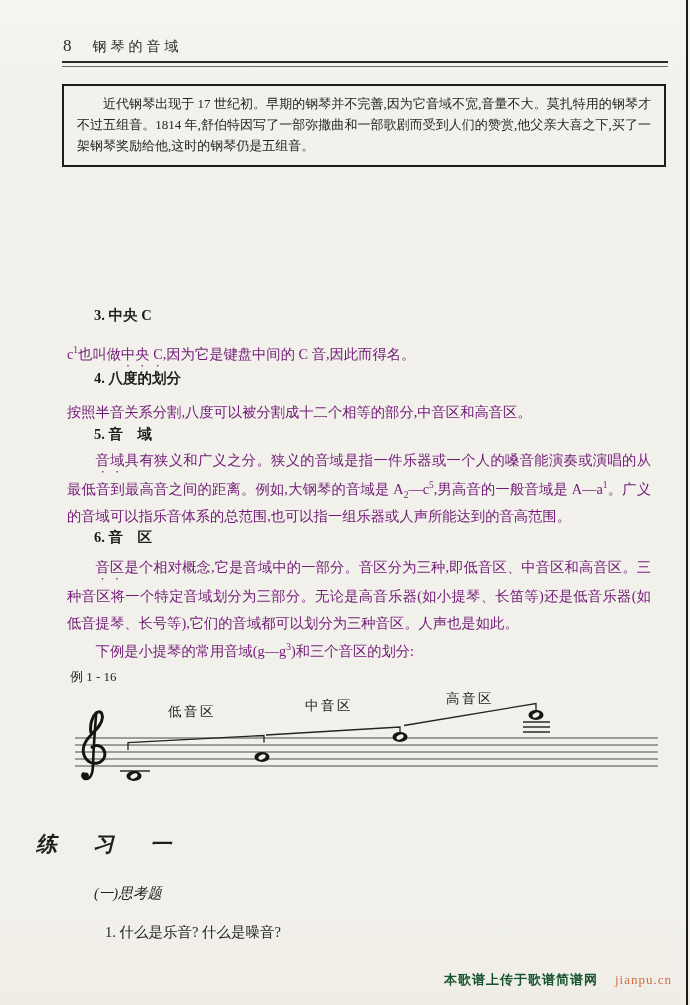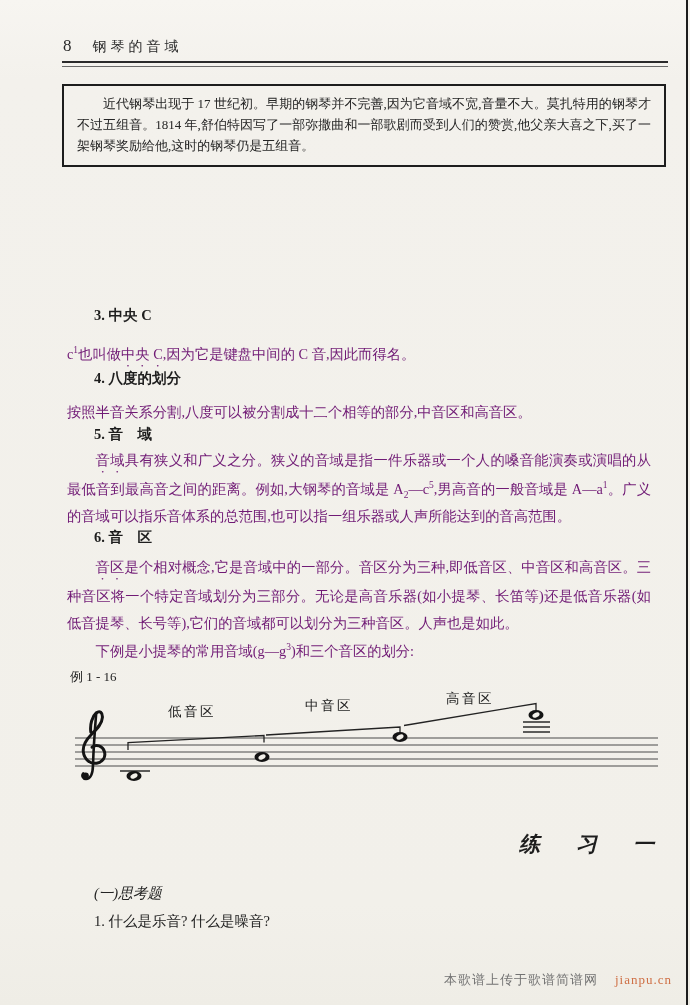--- a/index.html
+++ b/index.html
@@ -29,28 +29,28 @@
   .indent{text-indent:2em;}
   .emph{
     -webkit-text-emphasis:dot;text-emphasis:dot;
     -webkit-text-emphasis-position:under left;text-emphasis-position:under left;
   }
   sup{font-size:9.5px;vertical-align:super;line-height:0;}
   sub{font-size:9.5px;vertical-align:sub;line-height:0;}
   .example-label{position:absolute;left:62px;margin:8px;font-size:13px;color:#242424;}
   .staff-figure{position:absolute;left:62px;top:683px;}
   .exercise-title{position:absolute;left:0;top:830px;width:690px;box-sizing:border-box;
-    padding-left:36px;text-align:right;font-size:21px;font-weight:bold;font-style:italic;
+    padding-left:36px;text-align:left;font-size:21px;font-weight:bold;font-style:italic;
     letter-spacing:36px;color:#1d1d1d;}
   .think-label{position:absolute;left:62px;top:884px;padding-left:32px;margin:0;
     font-size:14.5px;font-style:italic;color:#242424;}
-  .question{position:absolute;left:62px;top:912px;padding-left:32px;margin:0;
+  .question{position:absolute;left:62px;top:912px;padding-left:32px;margin:11px;
     font-size:14.5px;color:#242424;}
   .watermark{position:absolute;right:18px;top:971px;font-size:13px;letter-spacing:1px;}
-  .watermark .wm-text{color:#737373;}
+  .watermark .wm-text{color:#14532d;font-weight:bold;}
   .watermark .wm-site{color:#cf7046;margin-left:17px;}
   svg text{font-family:"Liberation Serif","DejaVu Serif",serif;}
 </style>
 </head>
 <body>
 
 <div class="edge-line"></div>
 
 <div class="header">
   <span class="pagenum">8</span><span class="booktitle">钢琴的音域</span>

